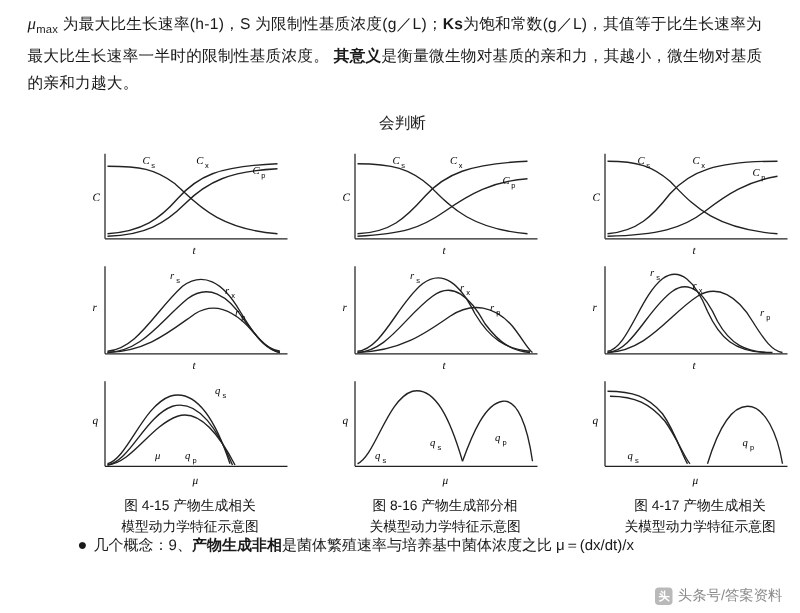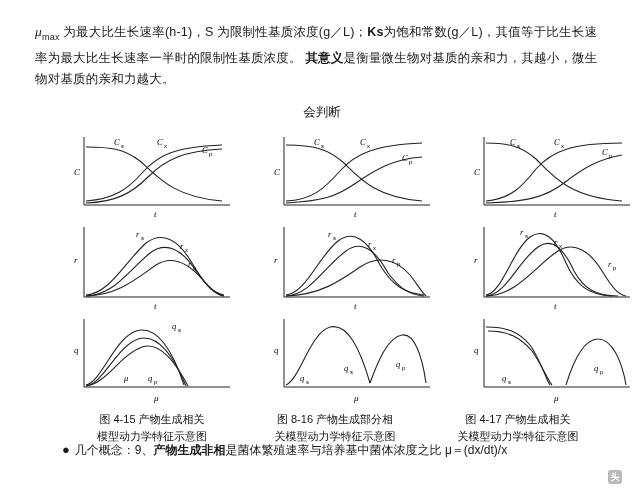--- a/index.html
+++ b/index.html
@@ -19,21 +19,21 @@
     position: relative;
     width: 640px;
     height: 490px;
     box-sizing: border-box;
     padding: 8px 18px 0 22px;
   }
   .para {
     font-size: 12.5px;
     line-height: 21px;
     letter-spacing: 0.2px;
-    margin: 13px;
+    margin: 0;
   }
   .para .math-var {
     font-family: "Liberation Serif", serif;
     font-style: italic;
     font-size: 13.5px;
   }
   .sub {
     font-size: 9px;
     vertical-align: sub;
   }
@@ -64,21 +64,21 @@
     position: relative;
     width: 180px;
     height: 90px;
   }
   .cell svg {
     display: block;
   }
   .captions {
     display: grid;
     grid-template-columns: 180px 180px 180px;
-    column-gap: 3px;
+    column-gap: 24px;
     margin-left: 40px;
     margin-top: 4px;
   }
   .caption {
     font-size: 11px;
     line-height: 17px;
     text-align: center;
     color: #111;
   }
   .caption .c-num {
@@ -316,15 +316,16 @@
 
   <div class="bullet-row">
     <span class="bullet-dot">●</span>
     <span>
       <span>几个概念：9、</span><span class="bold">产物生成非相</span><span>是菌体繁殖速率与培养基中菌体浓度之比 μ＝(dx/dt)/x</span>
     </span>
   </div>
 
   <div class="watermark">
     <span class="wm-logo">头</span>
+    <span>头条号/答案资料</span>
   </div>
 
 </div>
 
 </body></html>

